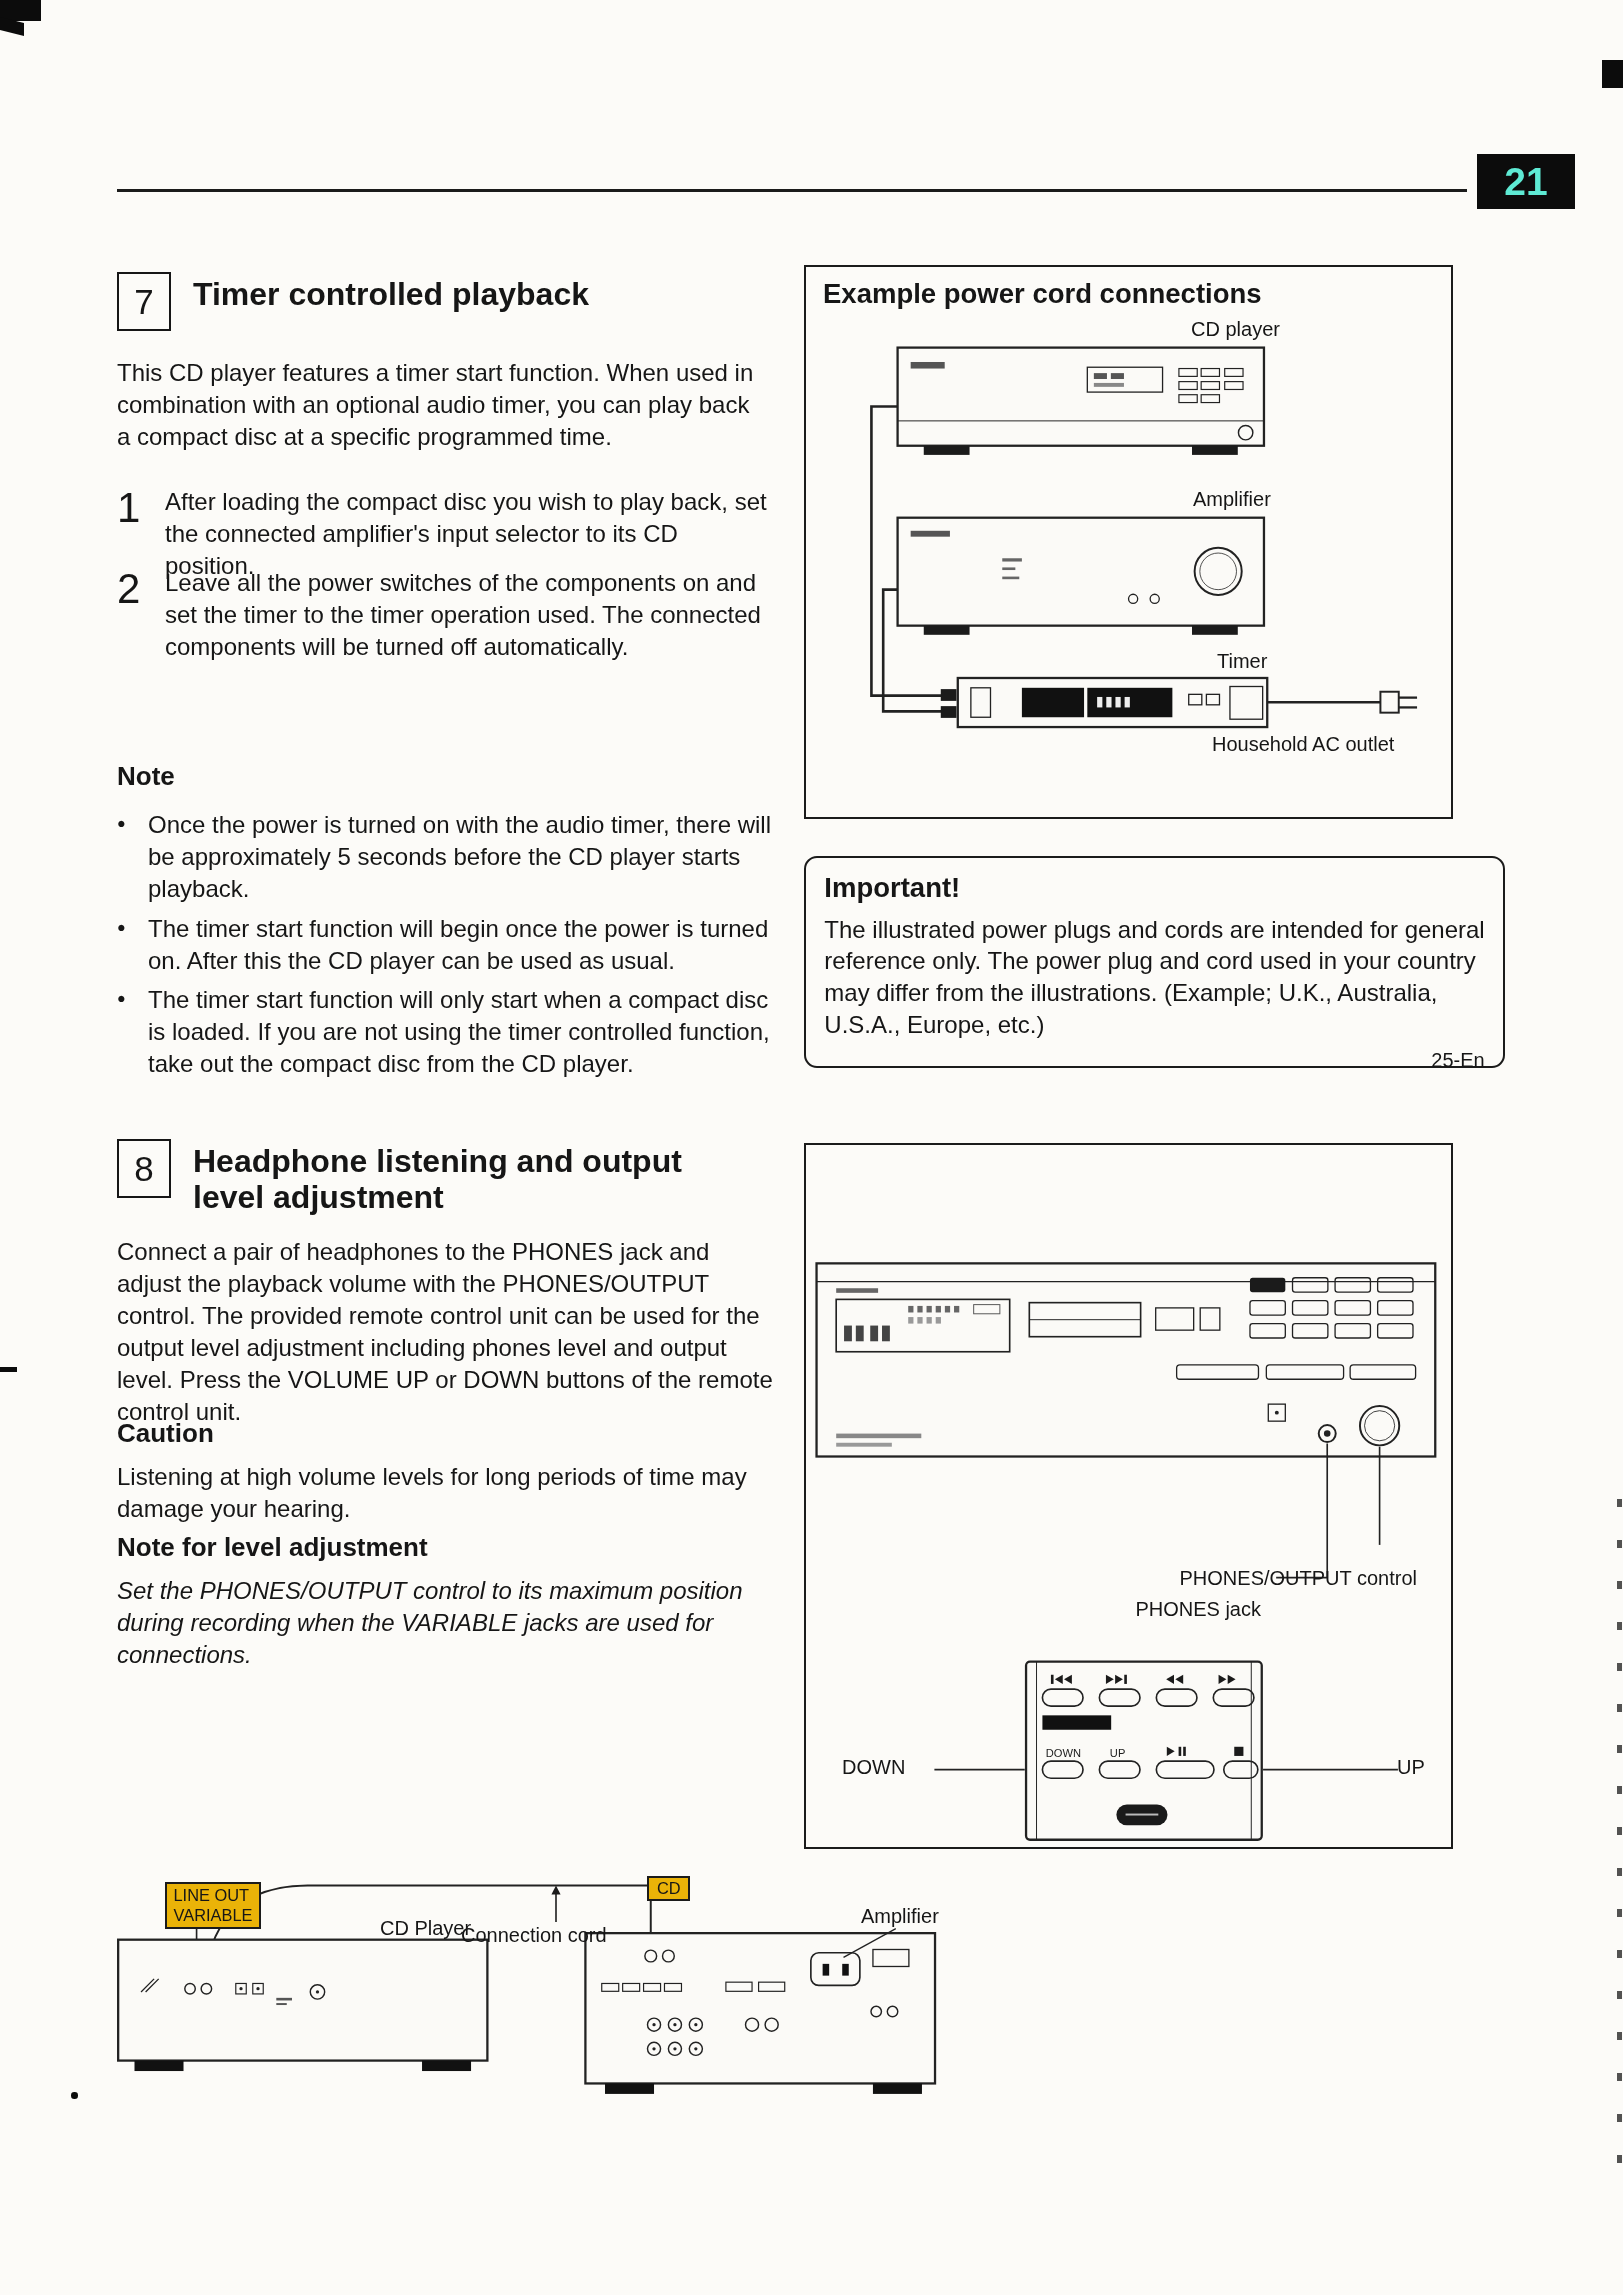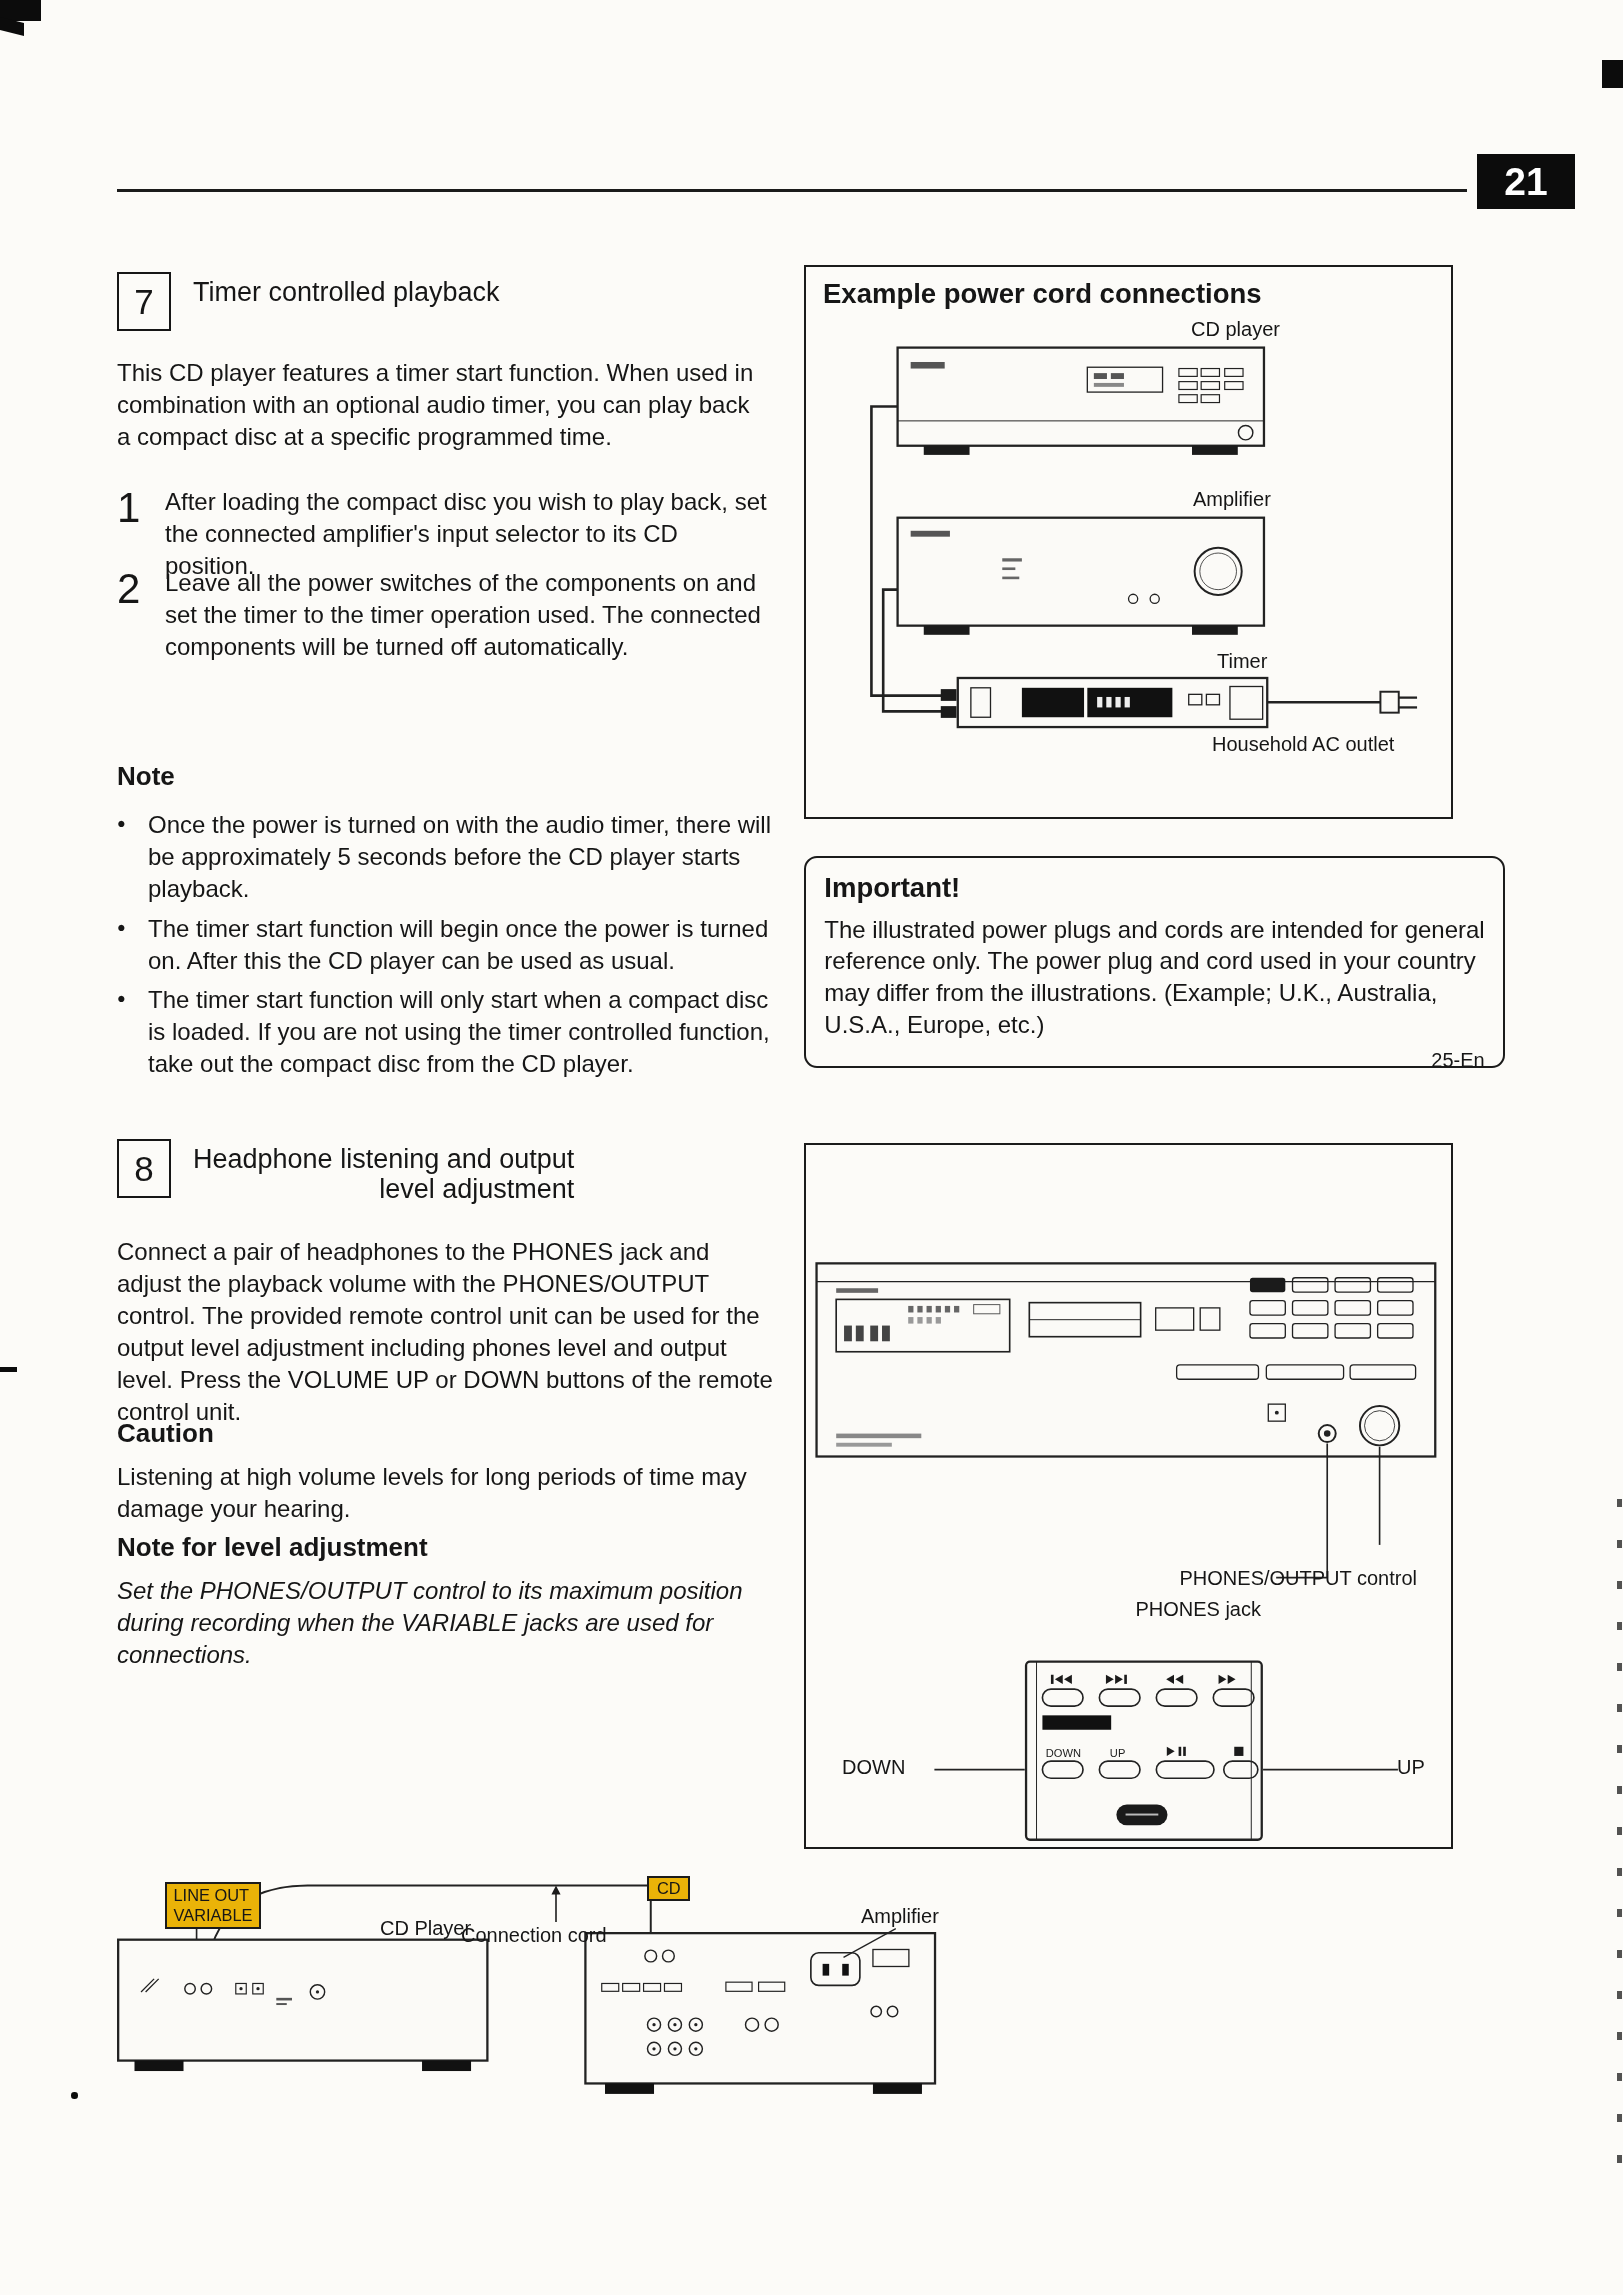--- a/index.html
+++ b/index.html
@@ -1,37 +1,37 @@
 <!DOCTYPE html>
 <html style="font-size:10.5px"><head>
 <meta charset="utf-8">
 <style>
   html,body{margin:0;padding:0;}
   body{background:#fcfbf8;}
   .page{position:relative;width:1624px;height:2295px;background:#fcfbf8;
         font-family:"Liberation Sans",sans-serif;color:#161616;overflow:hidden;}
   .abs{position:absolute;}
   .body-text{font-size:24px;line-height:1.33;margin:0;}
-  .sec-title{font-size:27px;font-weight:400;line-height:1.12;margin:0;text-align:right;}
+  .sec-title{font-size:32px;font-weight:700;line-height:1.12;margin:0;}
   .sub-head{font-size:26px;font-weight:700;margin:0;}
   .numbox{width:50px;height:55px;border:2.6px solid #161616;display:flex;align-items:center;
           justify-content:center;font-size:35px;background:#fcfbf8;flex:none;}
   .sec-head{display:flex;gap:22px;align-items:flex-start;}
   .sec-head .sec-title{margin-top:5.2px;}
   .step{display:flex;}
   .stepnum{font-size:42px;line-height:1;width:48px;flex:none;margin-top:1.3px;}
   .note-list{display:flex;flex-direction:column;gap:7.9px;}
   .note-item{display:flex;}
   .bullet{width:31px;flex:none;font-size:14.4px;margin-top:5.9px;}
   .outline-box{border:2px solid #1b1b1b;background:#fcfbf8;box-sizing:border-box;}
   .box-title{font-size:27.5px;font-weight:700;margin:0;}
   .diag-label{font-size:20px;white-space:nowrap;}
   .small-box-label{border:2px solid #1b1b1b;padding:2px 6.5px;font-size:16.4px;line-height:1.2;
                    background:#eab308;display:inline-block;}
-  .pagenum{background:#0c0c0c;color:#ffffff;width:98px;height:55px;display:flex;align-items:center;
+  .pagenum{background:#0c0c0c;color:#5eead4;width:98px;height:55px;display:flex;align-items:center;
            justify-content:center;font-size:39px;font-weight:700;}
   .toprule{background:#1b1b1b;height:2.6px;}
   .ref{font-size:20px;text-align:right;margin:0;}
   .artifact{background:#0c0c0c;}
   .edge-noise{background:repeating-linear-gradient(to bottom,#1a1a1a 0 7.9px,transparent 7.9px 41px);opacity:.75;}
   svg{display:block;}
 </style>
 </head>
 <body>
 

